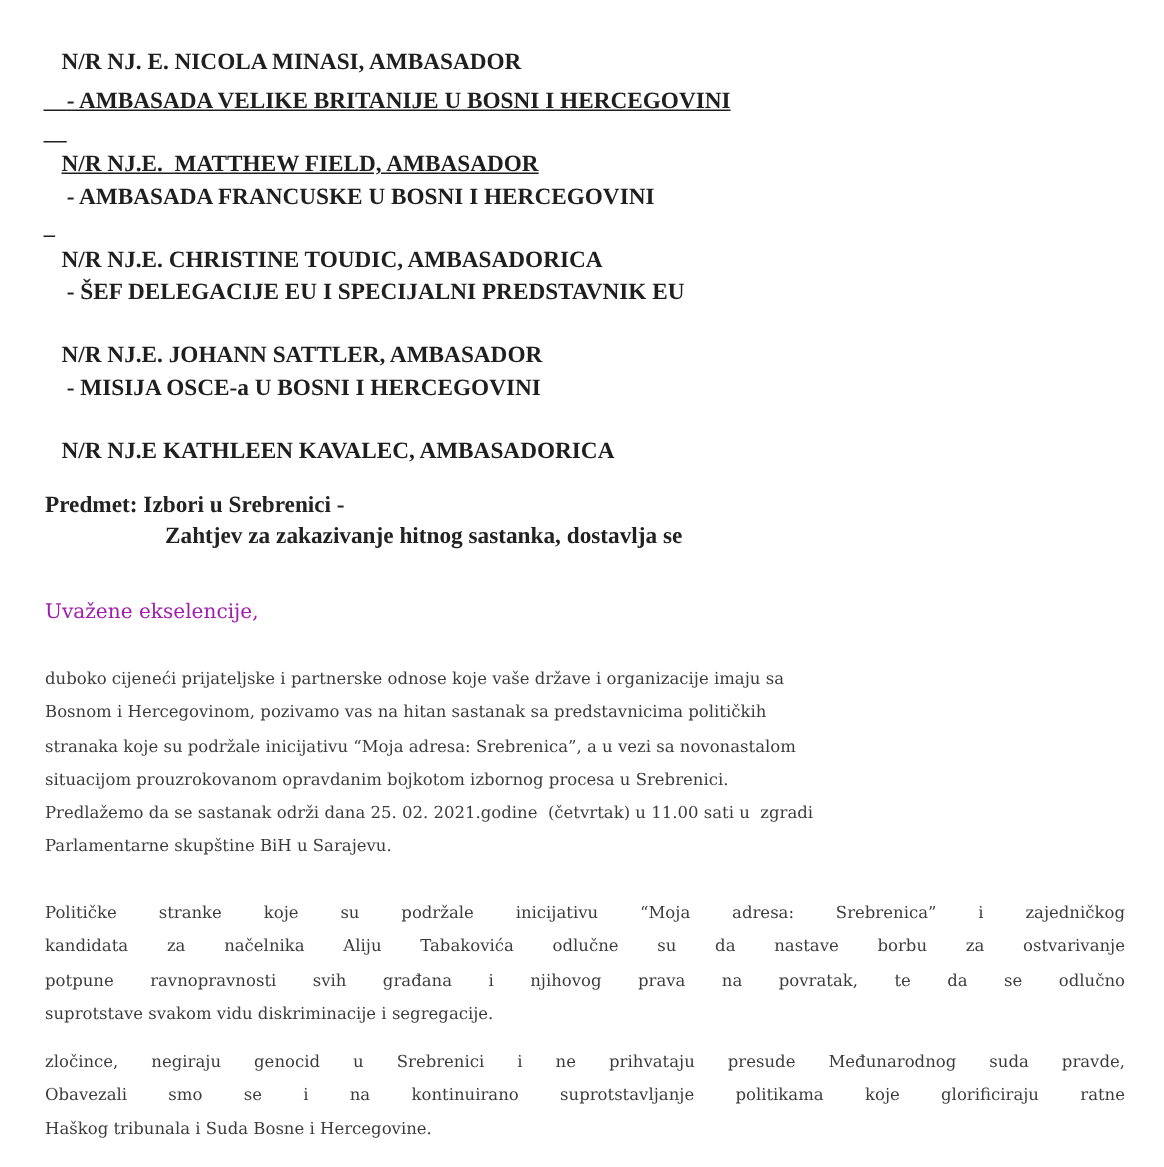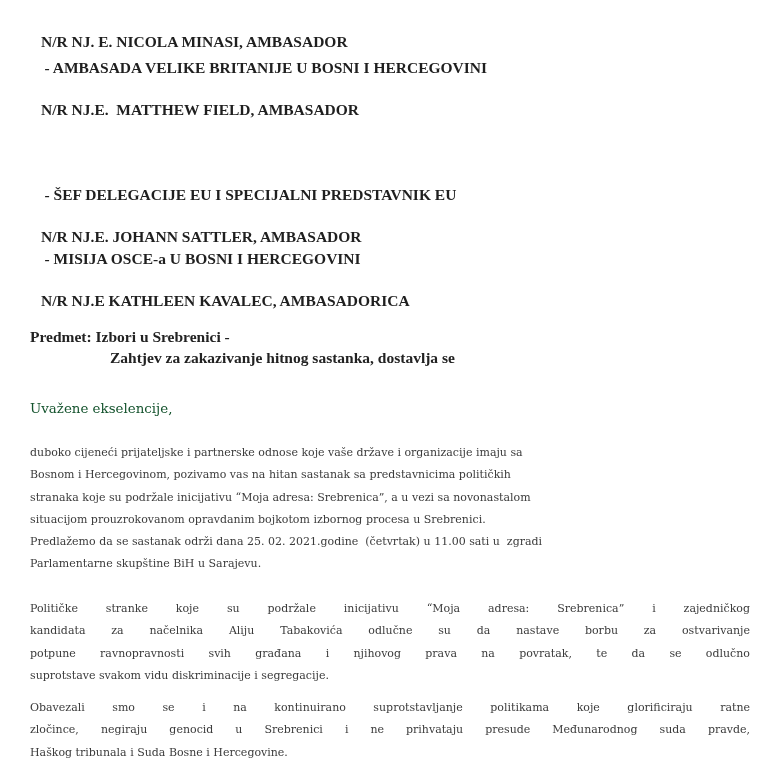--- a/index.html
+++ b/index.html
@@ -50,21 +50,21 @@
       display: block;
       padding-left: 80px;
     }
     .salutation {
       position: absolute;
       left: 30px;
       top: 398px;
       font-family: "DejaVu Serif", serif;
       font-size: 13.4px;
       line-height: 22px;
-      color: #14532d;
+      color: #a21caf;
     }
     .para {
       position: absolute;
       left: 30px;
       width: 720px;
       font-family: "DejaVu Serif", serif;
       font-size: 11px;
       line-height: 22.3px;
       color: #3b3b3b;
     }
@@ -86,25 +86,29 @@
   </style>
 </head>
 <body>
 
 <div class="page">
 
   <div class="recipient" style="top:-11px;">
     <span class="line2">N/R NJ. E. NICOLA MINASI, AMBASADOR</span>
   </div>
 
-  <div class="recipient" style="top:36px;">
+  <div class="recipient" style="top:36px;text-decoration:underline;">
     <span>- AMBASADA VELIKE BRITANIJE U BOSNI I HERCEGOVINI</span>
     <span class="line2">N/R NJ.E.  MATTHEW FIELD, AMBASADOR</span>
   </div>
 
+  <div class="recipient" style="top:100px;">
+    <span>- AMBASADA FRANCUSKE U BOSNI I HERCEGOVINI</span>
+    <span class="line2">N/R NJ.E. CHRISTINE TOUDIC, AMBASADORICA</span>
+  </div>
 
   <div class="recipient" style="top:163px;">
     <span>- ŠEF DELEGACIJE EU I SPECIJALNI PREDSTAVNIK EU</span>
     <span class="line2">N/R NJ.E. JOHANN SATTLER, AMBASADOR</span>
   </div>
 
   <div class="recipient" style="top:227px;">
     <span>- MISIJA OSCE-a U BOSNI I HERCEGOVINI</span>
     <span class="line2">N/R NJ.E KATHLEEN KAVALEC, AMBASADORICA</span>
   </div>
@@ -126,18 +130,18 @@
   </div>
 
   <div class="para justify" style="top:598px;">
     <span class="l">Političke stranke koje su podržale inicijativu “Moja adresa: Srebrenica” i zajedničkog</span>
     <span class="l">kandidata za načelnika Aliju Tabakovića odlučne su da nastave borbu za ostvarivanje</span>
     <span class="l">potpune ravnopravnosti svih građana i njihovog prava na povratak, te da se odlučno</span>
     <span class="l last">suprotstave svakom vidu diskriminacije i segregacije.</span>
   </div>
 
   <div class="para justify" style="top:697px;">
+    <span class="l">zločince, negiraju genocid u Srebrenici i ne prihvataju presude Međunarodnog suda pravde,</span>
     <span class="l">Obavezali smo se i na kontinuirano suprotstavljanje politikama koje glorificiraju ratne</span>
-    <span class="l">zločince, negiraju genocid u Srebrenici i ne prihvataju presude Međunarodnog suda pravde,</span>
     <span class="l last">Haškog tribunala i Suda Bosne i Hercegovine.</span>
   </div>
 
 </div>
 
 </body></html>

